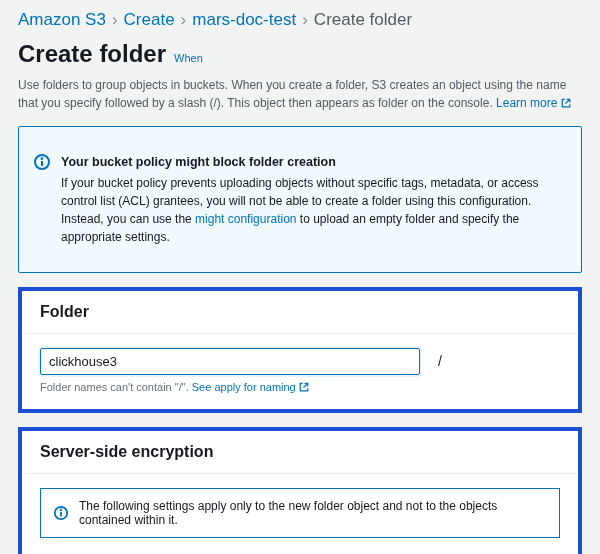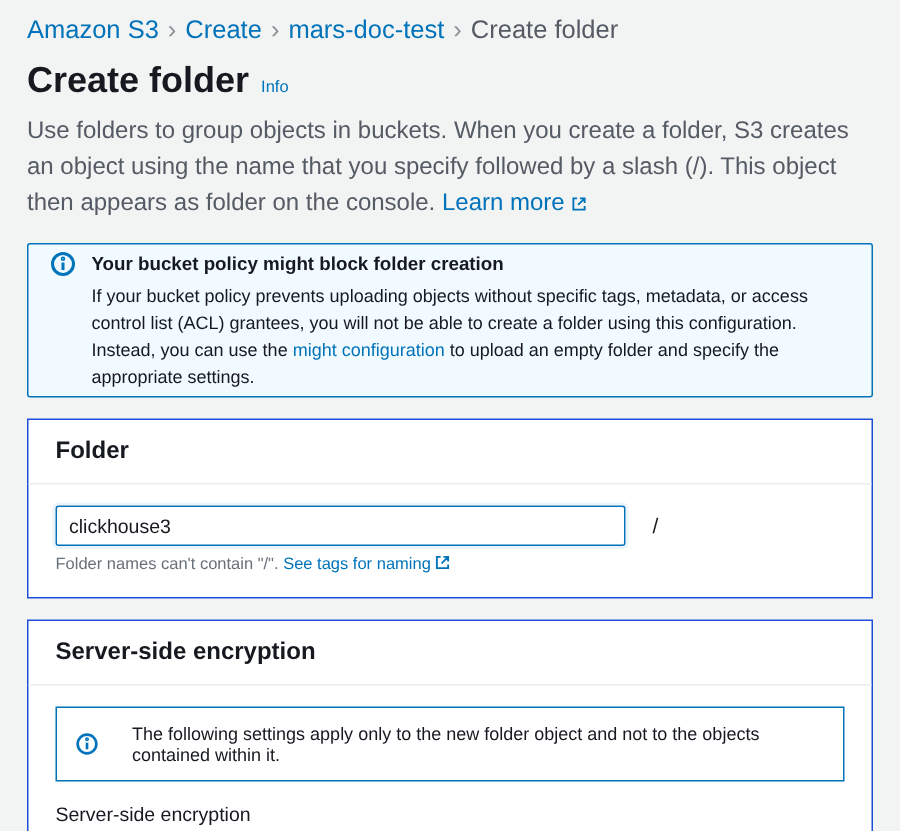--- a/index.html
+++ b/index.html
@@ -11,40 +11,40 @@
     width: 600px;
     height: 554px;
     overflow: hidden;
   }
   .page { padding: 10px 18px 16px 18px; }
   .breadcrumb { font-size: 17px; color: #545b64; display: flex; align-items: center; gap: 6px; flex-wrap: wrap; }
   .breadcrumb a { color: #0073bb; text-decoration: none; }
   .bc-sep { color: #879196; }
   h1.title { font-size: 24px; font-weight: 700; margin-top: 10px; display: flex; align-items: baseline; gap: 8px; }
   .info-link { font-size: 11px; color: #0073bb; font-weight: 400; cursor: pointer; }
-  .intro { font-size: 16px; color: #545b64; margin-top: 8px; line-height: 1.5; }
+  .intro { font-size: 12px; color: #545b64; margin-top: 8px; line-height: 1.5; }
   .intro a { color: #0073bb; text-decoration: none; }
   .ext-icon { display: inline-block; width: 10px; height: 10px; vertical-align: -1px; }
   .alert {
     background: #f1faff;
     border: 1px solid #0073bb;
     border-radius: 2px;
-    padding: 4px 14px;
+    padding: 26px 14px;
     margin-top: 14px;
     display: flex;
     gap: 10px;
     font-size: 12px;
     line-height: 1.5;
   }
   .alert-icon { flex: 0 0 18px; }
   .alert strong { font-size: 12.5px; display: block; margin-bottom: 2px; }
   .alert a { color: #0073bb; text-decoration: none; }
   .panel {
     background: #fff;
-    border: 1px solid #1d4ed8;
+    border: 4px solid #1d4ed8;
     margin-top: 14px;
   }
   .panel-head {
     padding: 12px 18px;
     font-size: 16px;
     font-weight: 700;
     border-bottom: 1px solid #eaeded;
   }
   .panel-body { padding: 14px 18px 16px 18px; }
   .field-label { font-size: 13px; margin-bottom: 6px; display: block; }
@@ -61,21 +61,21 @@
   .slash { font-size: 14px; color: #16191f; }
   .hint { font-size: 11px; color: #687078; margin-top: 6px; }
   .hint a { color: #0073bb; text-decoration: none; }
   .sse-info {
     border: 1px solid #0073bb;
     background: #fff;
     padding: 10px 12px;
     font-size: 12px;
     display: flex;
     align-items: center;
-    gap: 22px;
+    gap: 10px;
     color: #16191f;
     margin-bottom: 14px;
   }
   .radio-group-label { font-size: 13px; margin-bottom: 6px; display:block; }
   .radio-row { display: flex; align-items: center; gap: 6px; font-size: 13px; margin-bottom: 4px; cursor: pointer; }
   .radio-row input { accent-color: #0073bb; cursor: pointer; }
   svg { display: block; }
 </style>
 </head>
 <body>
@@ -87,21 +87,21 @@
     <span class="bc-sep">›</span>
     <a href="#">Create</a>
     <span class="bc-sep">›</span>
     <a href="#">mars-doc-test</a>
     <span class="bc-sep">›</span>
     <span>Create folder</span>
   </nav>
 
   <h1 class="title">
     <span>Create folder</span>
-    <span class="info-link">Info</span>
+    <span class="info-link">When</span>
   </h1>
 
   <p class="intro">
     <span>Use folders to group objects in buckets. When you create a folder, S3 creates an object using the name that you specify followed by a slash (/). This object then appears as folder on the console.</span>
     <a href="#">
       <span>Learn more</span>
       <svg class="ext-icon" viewBox="0 0 16 16" fill="none" stroke="#0073bb" stroke-width="2">
           <path d="M6 2H2v12h12v-4M9 2h5v5M14 2L7 9"></path>
         </svg>
     </a>
@@ -122,21 +122,21 @@
   </div>
 
   <div class="panel">
     <div class="panel-head">Folder</div>
     <div class="panel-body">
       <div class="input-row">
         <input type="text" class="text-input" value="clickhouse3" style="">
         <span class="slash">/</span>
       </div>
       <div class="hint">
-        <span>Folder names can't contain "/". </span><a href="#"><span>See tags for naming</span>
+        <span>Folder names can't contain "/". </span><a href="#"><span>See apply for naming</span>
           <svg class="ext-icon" viewBox="0 0 16 16" fill="none" stroke="#0073bb" stroke-width="2">
               <path d="M6 2H2v12h12v-4M9 2h5v5M14 2L7 9"></path>
             </svg></a>
       </div>
     </div>
   </div>
 
   <div class="panel">
     <div class="panel-head">Server-side encryption</div>
     <div class="panel-body">

